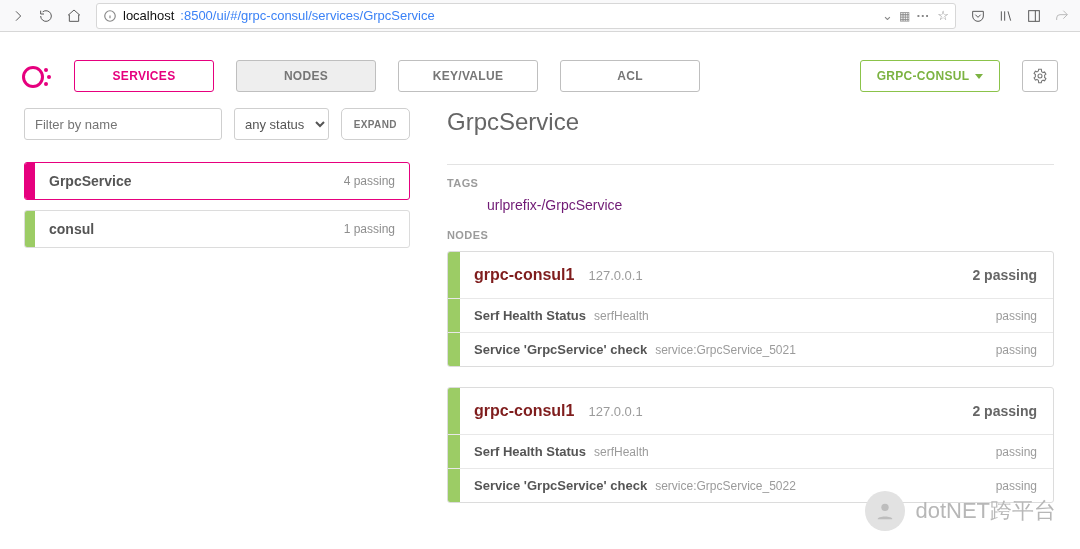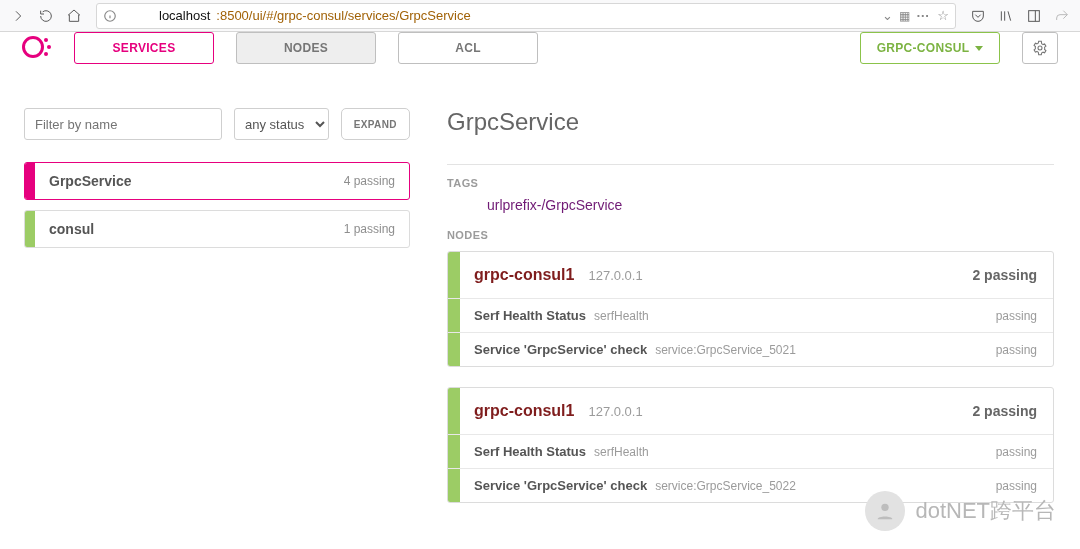--- a/index.html
+++ b/index.html
@@ -2,28 +2,28 @@
 <html><head>
 <meta charset="utf-8">
 <style>
   * { box-sizing: border-box; margin: 0; padding: 0; }
   html, body { width: 1080px; height: 549px; font-family: -apple-system, "Segoe UI", Arial, sans-serif; background:#fff; color:#444; overflow:hidden; }
   
   .chrome { height: 32px; display:flex; align-items:center; gap:4px; padding:0 6px; border-bottom:1px solid #d7d7d7; background:#f9f9fa; }
   .chrome .ico { width:24px; height:24px; display:flex; align-items:center; justify-content:center; color:#5a5a5a; border-radius:3px; }
   .chrome .ico svg { width:16px; height:16px; stroke:#5a5a5a; stroke-width:1.5; fill:none; }
   .urlbar { flex:1; height:26px; margin:0 6px; border:1px solid #d7d7d7; border-radius:3px; background:#fff; display:flex; align-items:center; padding:0 6px; gap:6px; color:#555; font-size:13px; }
-  .urlbar .host { color:#111; font-weight:500;margin-left:36px; }
-  .urlbar .rest { color:#a16207; }
+  .urlbar .host { color:#111; font-weight:500; }
+  .urlbar .rest { color:#3b82f6; }
   .urlbar .spacer { flex:1; }
   .chrome .trail { display:flex; gap:4px; }
   .chrome .dots { letter-spacing:2px; font-weight:bold; }
 
   
-  .topnav { height: 60px; display:flex; align-items:flex-start; gap:22px; padding:0 22px; }
+  .topnav { height: 60px; display:flex; align-items:flex-end; gap:22px; padding:0 22px; }
   .logo { width:30px; height:30px; position:relative; }
   .logo .big { position:absolute; width:22px; height:22px; border:3px solid #e6007e; border-radius:50%; top:4px; left:0; }
   .logo .d1,.logo .d2,.logo .d3{ position:absolute; width:4px; height:4px; background:#e6007e; border-radius:50%; }
   .logo .d1{ top:6px; left:22px;} .logo .d2{ top:13px; left:25px;} .logo .d3{ top:20px; left:22px;}
   .navbtn { min-width:140px; height:32px; border:1px solid #bfbfbf; border-radius:3px; background:#fff; color:#767676; font-size:12px; font-weight:600; letter-spacing:.3px; display:flex; align-items:center; justify-content:center; cursor:pointer; }
   .navbtn.services { border-color:#e6007e; color:#e6007e; }
   .navbtn.nodes { background:#eee; }
   .navbtn.dc { border-color:#8bc34a; color:#7cb342; gap:6px; }
   .navbtn.dc .caret { width:0;height:0;border-left:4px solid transparent;border-right:4px solid transparent;border-top:5px solid #7cb342; }
   .iconbtn { width:36px; height:32px; border:1px solid #bfbfbf; border-radius:3px; background:#fff; display:flex; align-items:center; justify-content:center; cursor:pointer; }
@@ -134,20 +134,21 @@
 
 <div class="topnav">
   <div class="logo">
       <div class="big"></div>
       <div class="d1"></div>
       <div class="d2"></div>
       <div class="d3"></div>
     </div>
   <div class="navbtn services">SERVICES</div>
   <div class="navbtn nodes">NODES</div>
+  <div class="navbtn">KEY/VALUE</div>
   <div class="navbtn">ACL</div>
   <div style="flex:1"></div>
   <div class="navbtn dc">
       <span>GRPC-CONSUL</span>
       <span class="caret"></span>
     </div>
   <div class="iconbtn">
       <svg viewBox="0 0 24 24">
         <circle cx="12" cy="12" r="3"></circle>
         <path d="M19 12a7 7 0 0 0-.1-1.2l2-1.6-2-3.4-2.4 1a7 7 0 0 0-2-1.2L14 2h-4l-.5 2.6a7 7 0 0 0-2 1.2l-2.4-1-2 3.4 2 1.6A7 7 0 0 0 5 12a7 7 0 0 0 .1 1.2l-2 1.6 2 3.4 2.4-1a7 7 0 0 0 2 1.2L10 22h4l.5-2.6a7 7 0 0 0 2-1.2l2.4 1 2-3.4-2-1.6A7 7 0 0 0 19 12z"></path>

